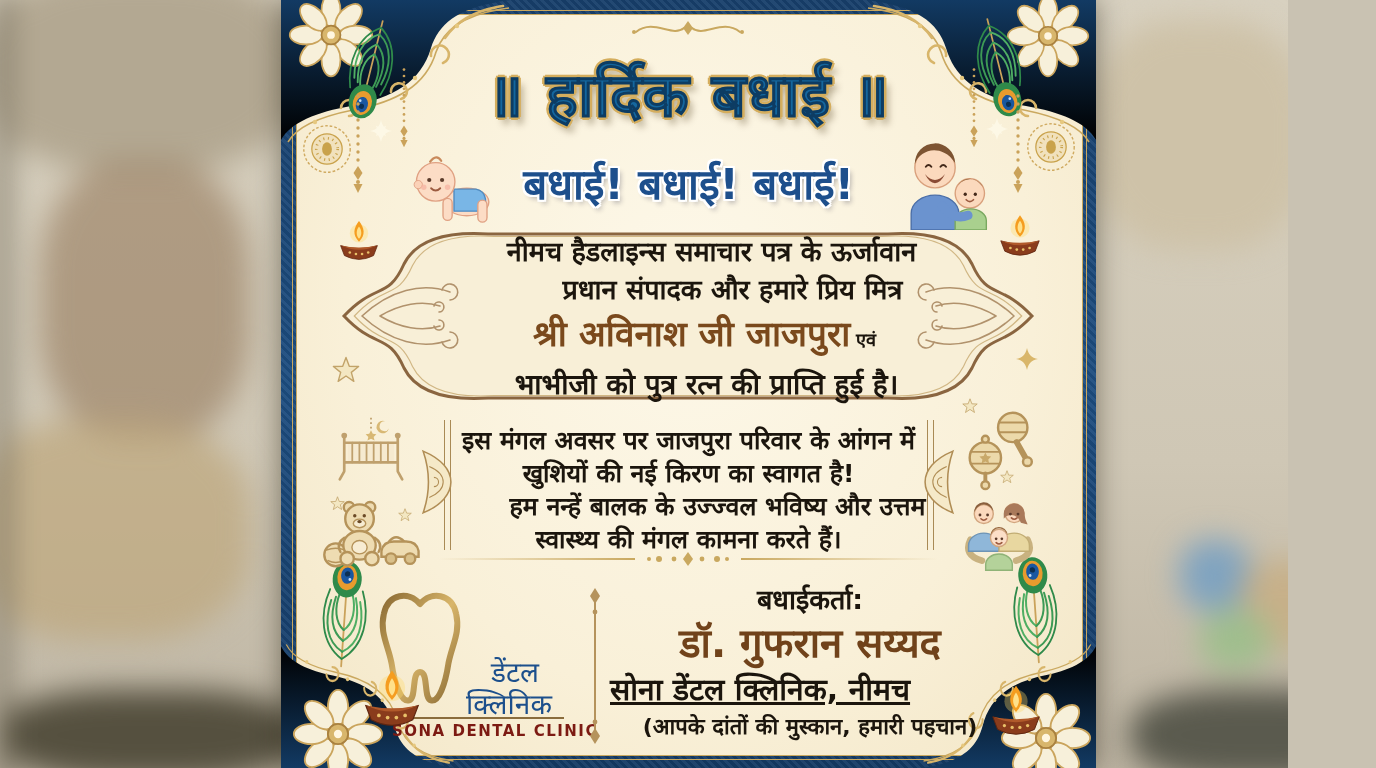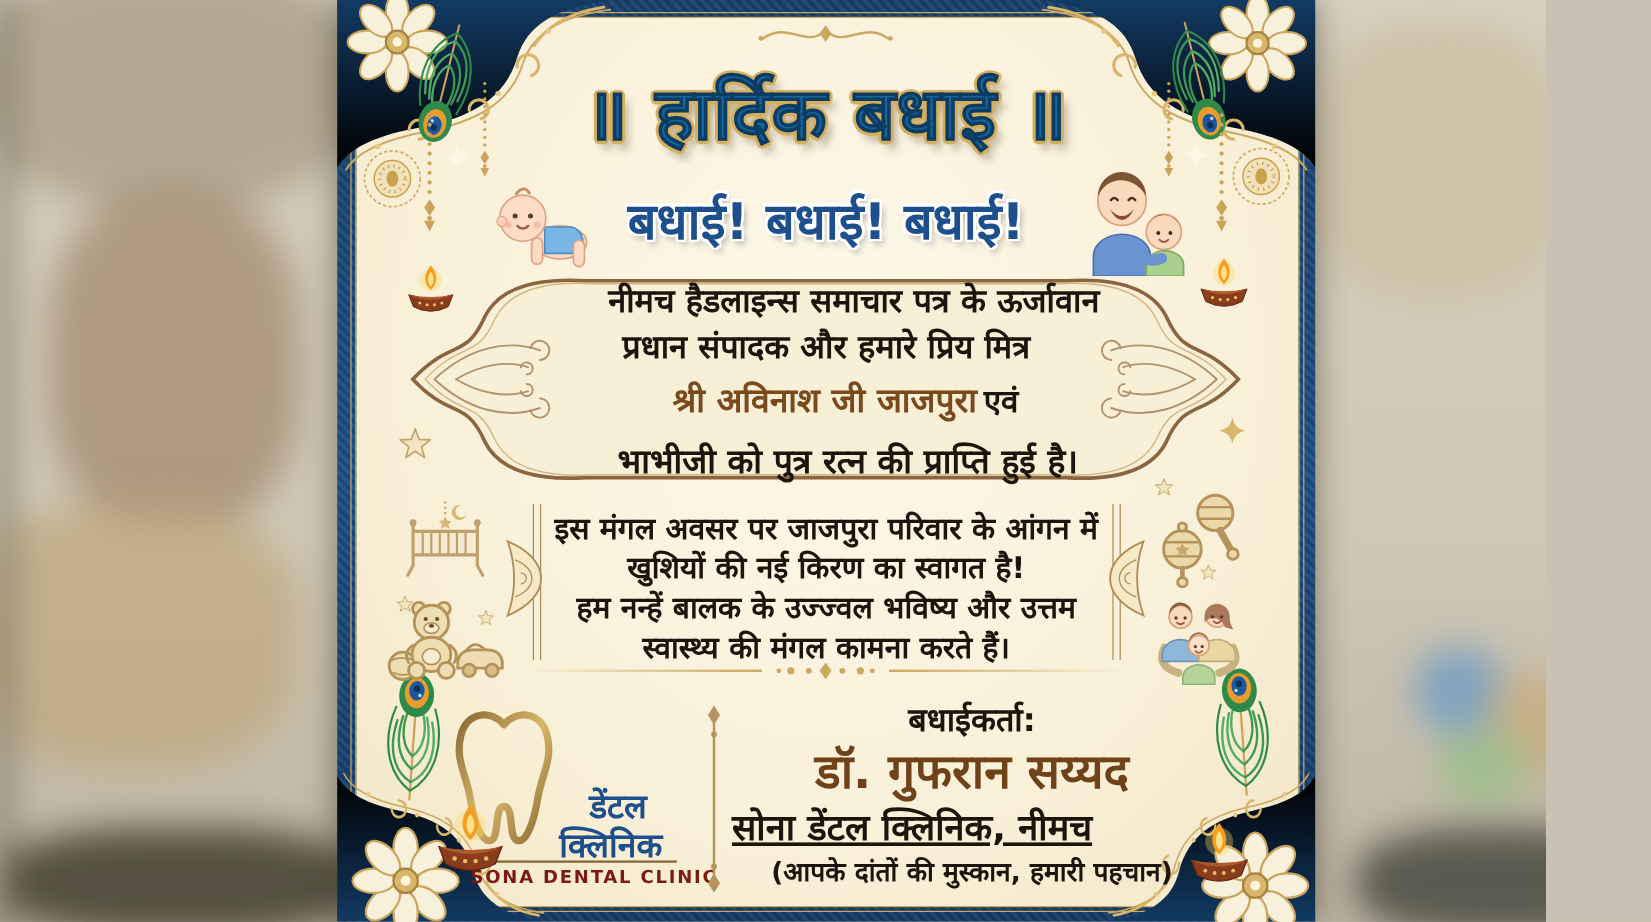--- a/index.html
+++ b/index.html
@@ -24,29 +24,29 @@
   .ctr{left:281px;width:815px;text-align:center;white-space:nowrap;}
   .title{font-size:60px;font-weight:700;color:#15679e;letter-spacing:1px;
     -webkit-text-stroke:1.1px #0d3c63;
     text-shadow:-2px -2px 0 #d5ae5e,2px -2px 0 #d5ae5e,-2px 2px 0 #d5ae5e,2px 2px 0 #d5ae5e,
       0 -3px 0 #d5ae5e,0 3px 0 #d5ae5e,-3px 0 0 #d5ae5e,3px 0 0 #d5ae5e,5px 7px 7px rgba(60,40,0,.35);}
   .subtitle{font-size:42px;font-weight:700;color:#1d4f8c;
     text-shadow:-2px -2px 0 #ffffff,2px -2px 0 #ffffff,-2px 2px 0 #ffffff,2px 2px 0 #ffffff,
       0 -2px 0 #ffffff,0 2px 0 #ffffff,-2px 0 0 #ffffff,2px 0 0 #ffffff,3px 4px 5px rgba(30,30,60,.3);}
   .blk{color:#1b150d;font-weight:700;}
   .ann-line{font-size:27px;line-height:36px;}
-  .honoree{font-size:28px;line-height:52px;color:#7a491c;margin-left:32px;}
-  .honoree-sfx{font-size:26px;color:#1b150d;}
+  .honoree{font-size:35px;line-height:52px;color:#7a491c;margin-left:32px;}
+  .honoree-sfx{font-size:18px;color:#1b150d;}
   .bless-line{font-size:25px;line-height:33px;}
   .greet-label{font-size:27px;}
   .greet-name{font-size:40px;color:#70421a;font-weight:700;}
   .clinic-line{font-size:30px;}
   .tagline{font-size:22px;font-weight:700;}
   .logo-sona{font-size:54px;font-weight:700;color:#6f4419;text-shadow:1px 2px 2px rgba(90,50,0,.25);}
-  .logo-blue{font-size:28px;font-weight:700;color:#1c4f8c;}
+  .logo-blue{font-size:28px;font-weight:400;color:#1c4f8c;}
   .logo-en{font-size:15px;font-weight:700;color:#7c1a12;letter-spacing:1.5px;}
   .rule-h{height:1.5px;background:#8a6c3c;}
   
   .vline{width:5px;border-left:1.5px solid #a98a55;border-right:1.5px solid #a98a55;}
   .divider-row{display:flex;align-items:center;gap:8px;justify-content:center;}
   .divider-row .ln{height:2px;flex:1;background:linear-gradient(90deg,rgba(201,168,95,0),#c9a85f);}
   .divider-row .ln.r{background:linear-gradient(90deg,#c9a85f,rgba(201,168,95,0));}
   svg{display:block;overflow:visible;}
   .defs{position:absolute;width:0;height:0;}
 </style>
@@ -405,39 +405,39 @@
       <use href="#sym-diya" width="48" height="52"></use>
     </svg>
   <svg class="abs" style="left:332px;top:356px;color:#c2a369;" width="28" height="28">
       <use href="#sym-star5" width="28" height="28"></use>
     </svg>
   <svg class="abs" style="left:1016px;top:348px;color:#d9b66a;" width="22" height="22">
       <use href="#sym-star4" width="22" height="22"></use>
     </svg>
 
   <div class="abs ctr blk ann-line" style="top:234px;margin-left:23px;">नीमच हैडलाइन्स समाचार पत्र के ऊर्जावान</div>
-  <div class="abs ctr blk ann-line" style="top:272px;">प्रधान संपादक और हमारे प्रिय मित्र</div>
+  <div class="abs ctr blk ann-line" style="top:272px;margin-left:44px;">प्रधान संपादक और हमारे प्रिय मित्र</div>
   <div class="abs ctr blk" style="top:308px;">
     <span class="honoree">श्री अविनाश जी जाजपुरा</span>
     <span class="honoree-sfx">एवं</span>
   </div>
   <div class="abs ctr blk" style="top:364px;font-size:28px;margin-left:18px;">भाभीजी को पुत्र रत्न की प्राप्ति हुई है।</div>
 
   <div class="abs vline" style="left:444px;top:420px;height:130px;"></div>
   <div class="abs vline" style="left:927px;top:420px;height:130px;"></div>
   <svg class="abs" style="left:420px;top:440px;" width="34" height="84">
       <use href="#sym-paisley" width="34" height="84"></use>
     </svg>
   <svg class="abs" style="left:922px;top:440px;" width="34" height="84">
       <use href="#sym-paisley" width="34" height="84" transform="translate(34,0) scale(-1,1)"></use>
     </svg>
 
   <div class="abs ctr blk bless-line" style="top:424px;">इस मंगल अवसर पर जाजपुरा परिवार के आंगन में</div>
   <div class="abs ctr blk bless-line" style="top:457px;">खुशियों की नई किरण का स्वागत है!</div>
-  <div class="abs ctr blk bless-line" style="top:490px;">हम नन्हें बालक के उज्ज्वल भविष्य और उत्तम</div>
+  <div class="abs ctr blk bless-line" style="top:490px;padding-left:29px;">हम नन्हें बालक के उज्ज्वल भविष्य और उत्तम</div>
   <div class="abs ctr blk bless-line" style="top:523px;">स्वास्थ्य की मंगल कामना करते हैं।</div>
 
   <div class="abs divider-row" style="left:438px;top:552px;width:500px;">
     <div class="ln"></div>
     <svg width="90" height="14" viewBox="0 0 90 14">
       <g fill="#c9a85f">
           <circle cx="6" cy="7" r="2"></circle>
           <circle cx="16" cy="7" r="3"></circle>
           <circle cx="84" cy="7" r="2"></circle>
           <circle cx="74" cy="7" r="3"></circle>

